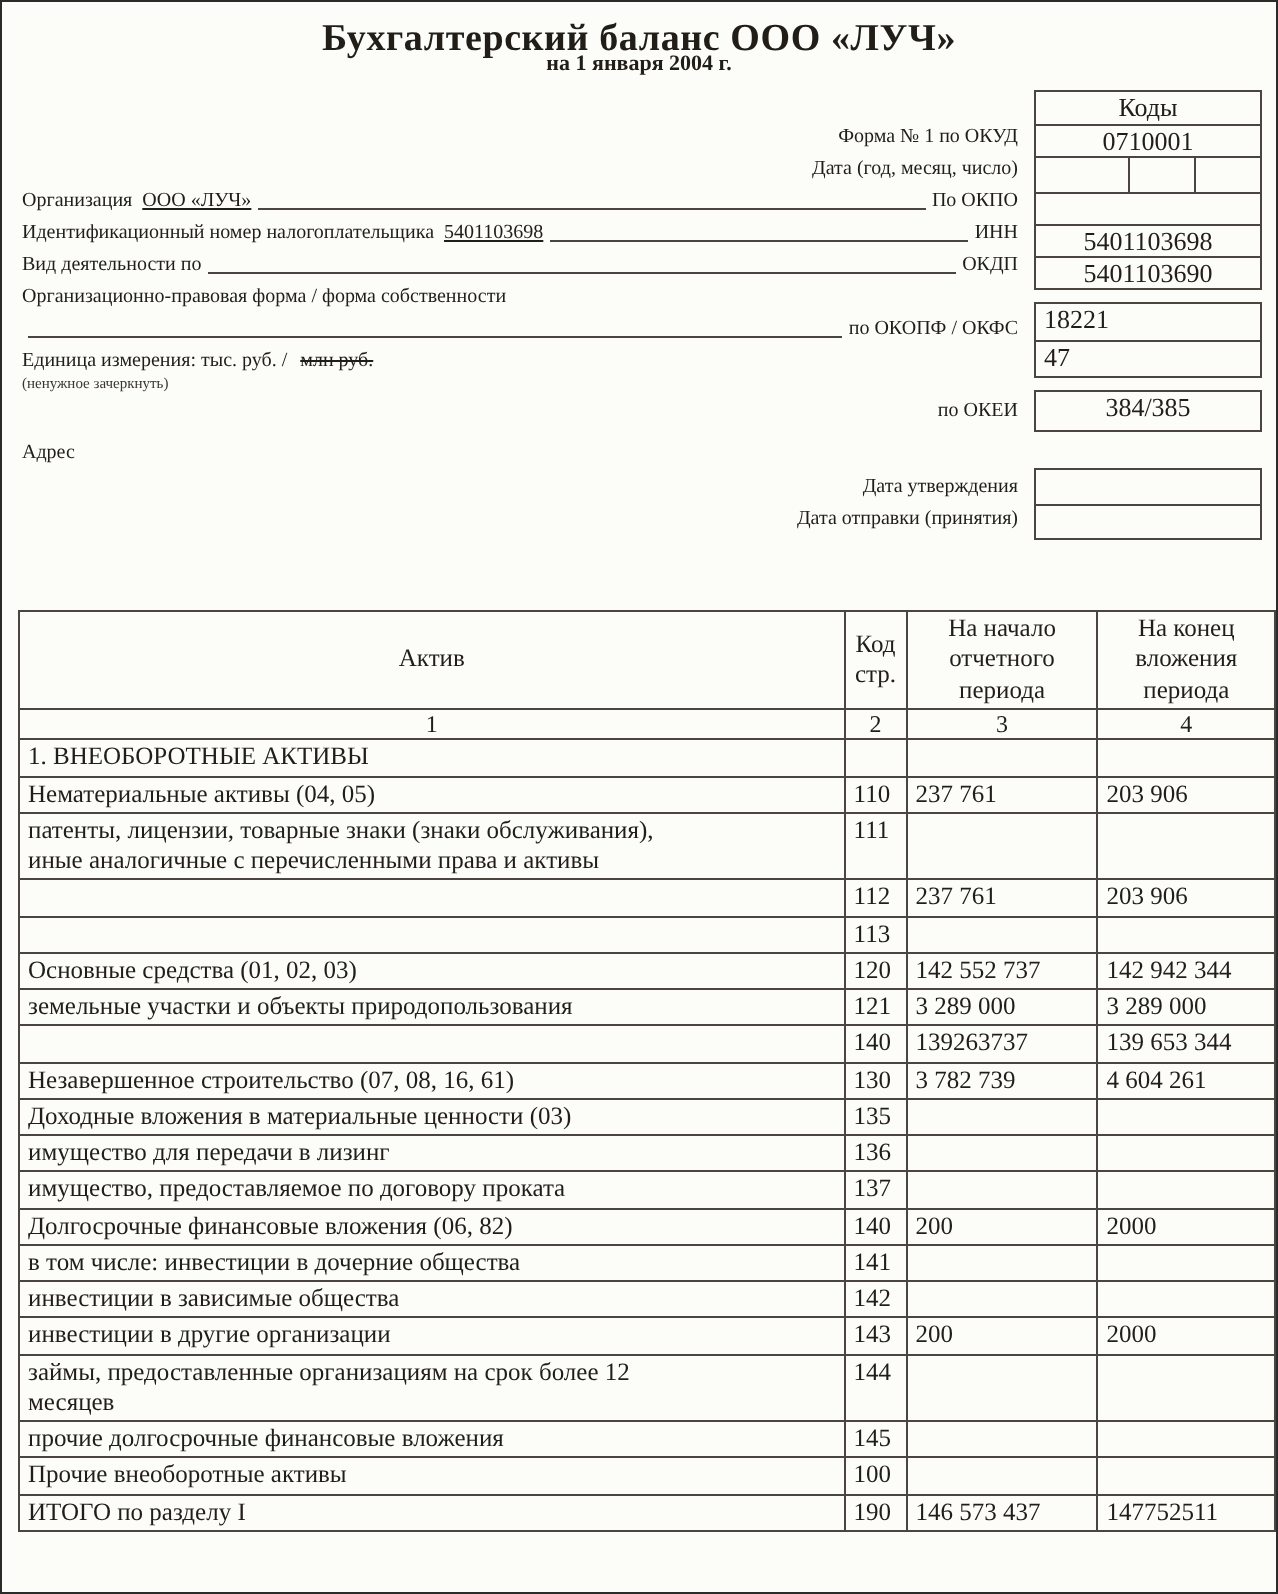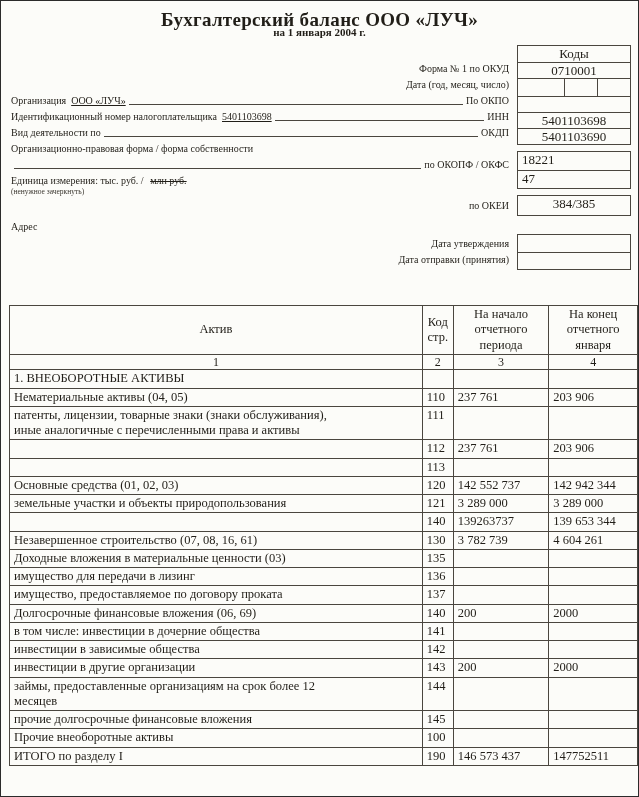--- a/index.html
+++ b/index.html
@@ -154,21 +154,21 @@
       <col style="width:419px">
         <col style="width:31px">
         <col style="width:84px">
         <col style="width:89px">
     </colgroup>
     <thead>
       <tr class="main-h">
         <th>Актив</th>
         <th>Код стр.</th>
         <th>На начало отчетного периода</th>
-        <th>На конец отчетного января</th>
+        <th>На конец вложения периода</th>
       </tr>
       <tr class="numrow">
         <td>1</td>
         <td>2</td>
         <td>3</td>
         <td>4</td>
       </tr>
     </thead>
     <tbody>
         <tr>
@@ -237,21 +237,21 @@
           <td class="num-cell begin"></td>
           <td class="num-cell end"></td>
         </tr>
         <tr>
           <td class="name-cell"><span class="nm">имущество, предоставляемое по договору проката</span></td>
           <td class="code-cell">137</td>
           <td class="num-cell begin"></td>
           <td class="num-cell end"></td>
         </tr>
         <tr>
-          <td class="name-cell"><span class="nm">Долгосрочные финансовые вложения (06, 69)</span></td>
+          <td class="name-cell"><span class="nm">Долгосрочные финансовые вложения (06, 82)</span></td>
           <td class="code-cell">140</td>
           <td class="num-cell begin">200</td>
           <td class="num-cell end">2000</td>
         </tr>
         <tr>
           <td class="name-cell"><span class="nm">в том числе: инвестиции в дочерние общества</span></td>
           <td class="code-cell">141</td>
           <td class="num-cell begin"></td>
           <td class="num-cell end"></td>
         </tr>

